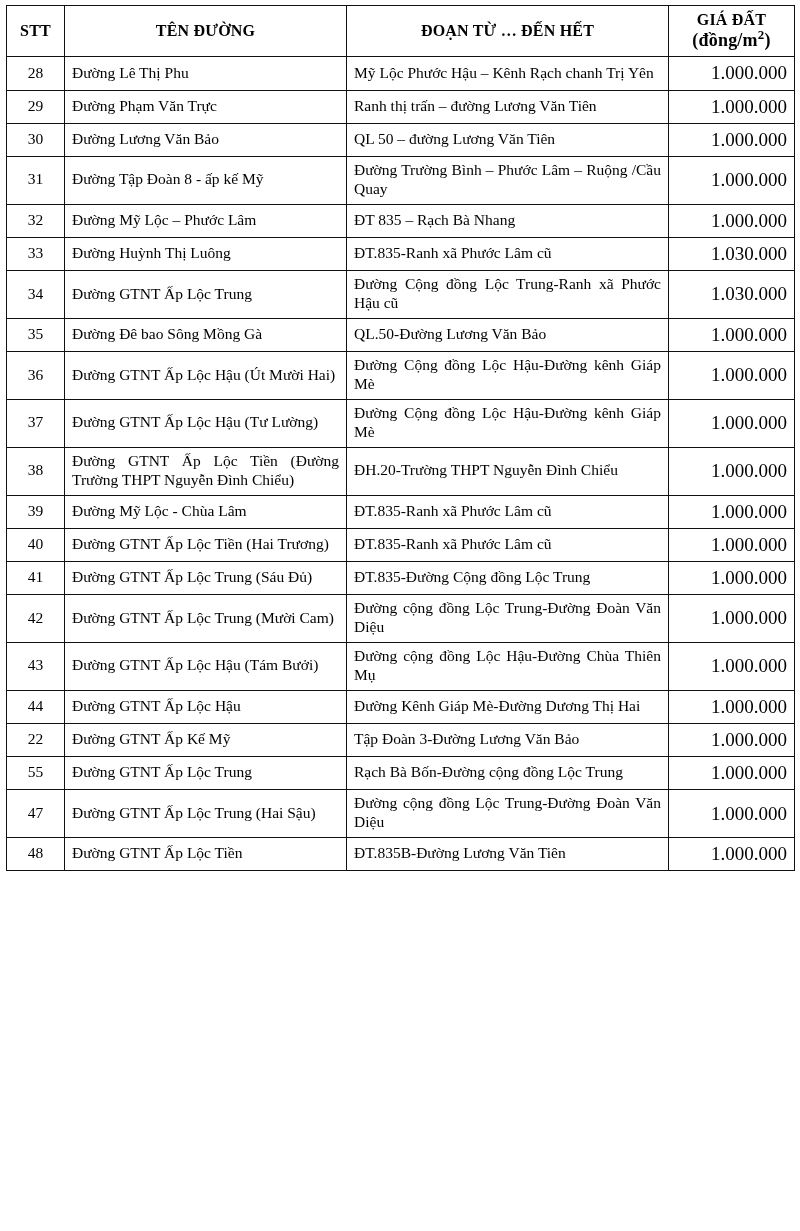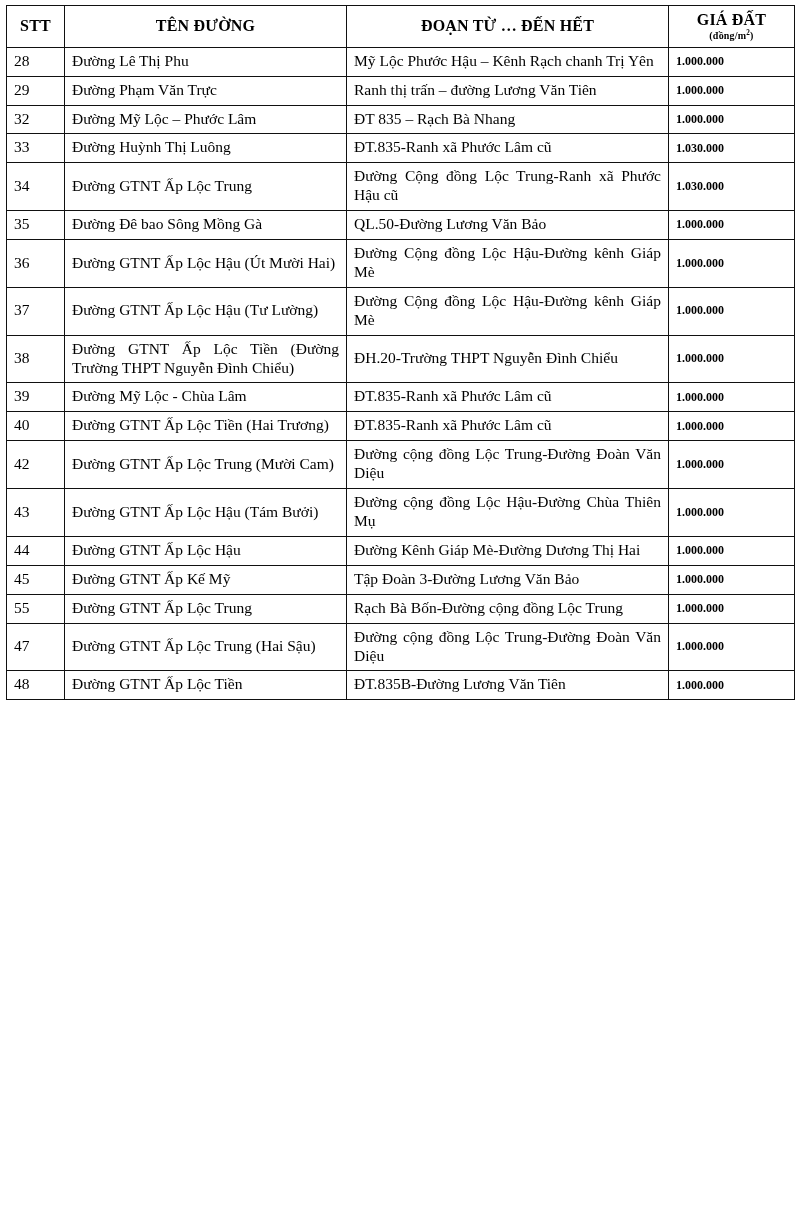--- a/index.html
+++ b/index.html
@@ -42,43 +42,42 @@
     letter-spacing: .2px;
     padding-top: 7px;
     padding-bottom: 7px;
   }
   th.col-stt   { width: 58px; }
   th.col-name  { width: 282px; }
   th.col-seg   { width: 322px; }
   th.col-price { width: 126px; margin-top: 28px; }
 
   td.c-stt {
-    text-align: left;
+    text-align: center;
     font-size: 15.5px;
   }
   td.c-name,
   td.c-seg {
     text-align: justify;
     text-align-last: left;
     hyphens: none;
   }
   td.c-name.single,
   td.c-seg.single {
     text-align: left;
   }
   td.c-price {
-    text-align: left;
+    text-align: right;
     white-space: nowrap;
-    font-size: 12px;
-    font-weight: bold;
+    font-size: 19px;
   }
   .hdr-sub {
     display: block;
     font-weight: bold;
-    font-size: 10px;
+    font-size: 18px;
   }
   .hdr-main {
     display: block;
   }
   sup {
     font-size: 0.72em;
     vertical-align: super;
     line-height: 0;
   }
 </style>
@@ -111,20 +110,32 @@
           <td class="c-seg">Mỹ Lộc  Phước Hậu – Kênh Rạch chanh Trị Yên</td>
           <td class="c-price">1.000.000</td>
         </tr>
         <tr>
           <td class="c-stt">29</td>
           <td class="c-name single">Đường Phạm Văn Trực</td>
           <td class="c-seg">Ranh thị trấn – đường Lương Văn Tiên</td>
           <td class="c-price">1.000.000</td>
         </tr>
         <tr>
+          <td class="c-stt">30</td>
+          <td class="c-name single">Đường Lương Văn Bảo</td>
+          <td class="c-seg single">QL 50 – đường Lương Văn Tiên</td>
+          <td class="c-price">1.000.000</td>
+        </tr>
+        <tr>
+          <td class="c-stt">31</td>
+          <td class="c-name">Đường Tập Đoàn 8 - ấp kế Mỹ</td>
+          <td class="c-seg">Đường Trường Bình – Phước Lâm – Ruộng /Cầu Quay</td>
+          <td class="c-price">1.000.000</td>
+        </tr>
+        <tr>
           <td class="c-stt">32</td>
           <td class="c-name single">Đường Mỹ Lộc – Phước Lâm</td>
           <td class="c-seg single">ĐT 835 – Rạch Bà Nhang</td>
           <td class="c-price">1.000.000</td>
         </tr>
         <tr>
           <td class="c-stt">33</td>
           <td class="c-name single">Đường Huỳnh Thị Luông</td>
           <td class="c-seg single">ĐT.835-Ranh xã Phước Lâm cũ</td>
           <td class="c-price">1.030.000</td>
@@ -165,39 +176,45 @@
           <td class="c-seg single">ĐT.835-Ranh xã Phước Lâm cũ</td>
           <td class="c-price">1.000.000</td>
         </tr>
         <tr>
           <td class="c-stt">40</td>
           <td class="c-name">Đường GTNT Ấp Lộc Tiền (Hai Trương)</td>
           <td class="c-seg single">ĐT.835-Ranh xã Phước Lâm cũ</td>
           <td class="c-price">1.000.000</td>
         </tr>
         <tr>
+          <td class="c-stt">41</td>
+          <td class="c-name">Đường GTNT Ấp Lộc Trung (Sáu Đủ)</td>
+          <td class="c-seg">ĐT.835-Đường Cộng đồng Lộc Trung</td>
+          <td class="c-price">1.000.000</td>
+        </tr>
+        <tr>
           <td class="c-stt">42</td>
           <td class="c-name">Đường GTNT Ấp Lộc Trung (Mười Cam)</td>
           <td class="c-seg">Đường cộng đồng Lộc Trung-Đường Đoàn Văn Diệu</td>
           <td class="c-price">1.000.000</td>
         </tr>
         <tr>
           <td class="c-stt">43</td>
           <td class="c-name">Đường GTNT Ấp Lộc Hậu (Tám Bưởi)</td>
           <td class="c-seg">Đường cộng đồng Lộc Hậu-Đường Chùa Thiên Mụ</td>
           <td class="c-price">1.000.000</td>
         </tr>
         <tr>
           <td class="c-stt">44</td>
           <td class="c-name single">Đường GTNT Ấp Lộc Hậu</td>
           <td class="c-seg">Đường Kênh Giáp Mè-Đường Dương Thị Hai</td>
           <td class="c-price">1.000.000</td>
         </tr>
         <tr>
-          <td class="c-stt">45</td>
+          <td class="c-stt">22</td>
           <td class="c-name single">Đường GTNT Ấp Kế Mỹ</td>
           <td class="c-seg single">Tập Đoàn 3-Đường Lương Văn Bảo</td>
           <td class="c-price">1.000.000</td>
         </tr>
         <tr>
           <td class="c-stt">55</td>
           <td class="c-name single">Đường GTNT Ấp Lộc Trung</td>
           <td class="c-seg">Rạch Bà Bốn-Đường cộng đồng Lộc Trung</td>
           <td class="c-price">1.000.000</td>
         </tr>

